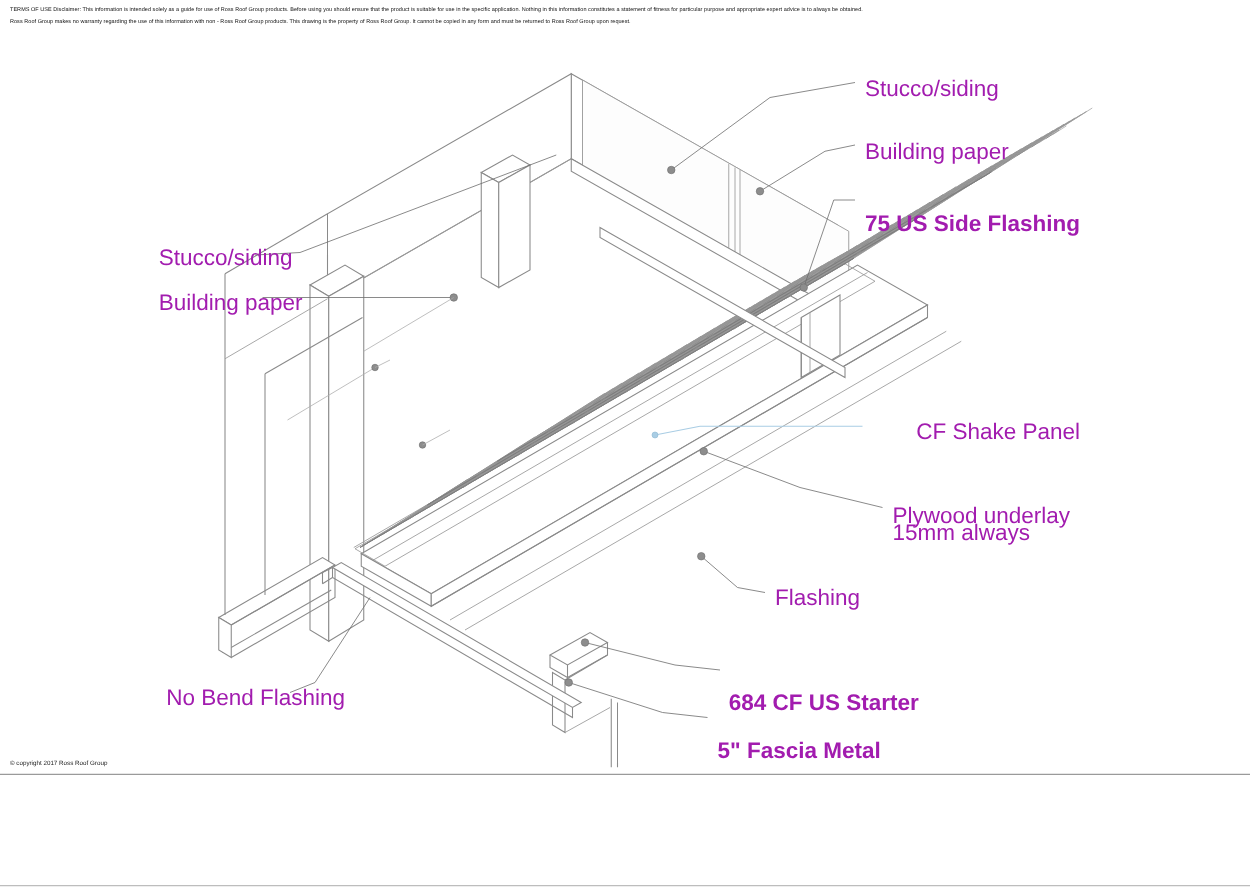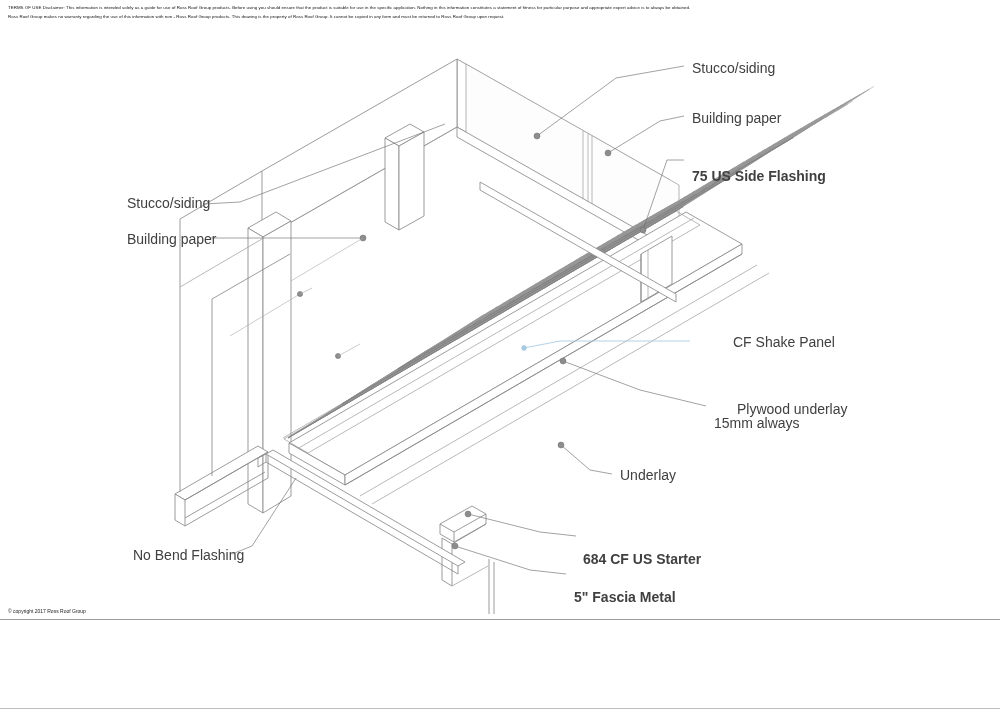--- a/index.html
+++ b/index.html
@@ -9,21 +9,21 @@
   
   #disclaimer{position:absolute;left:8px;top:4px;width:980px;
        font-size:4.4px;line-height:1.95;color:#111;letter-spacing:.04px;}
   #disclaimer .l{display:block;white-space:nowrap;}
 
   
   #canvas{position:absolute;left:0;top:26px;width:1000px;height:588px;}
   #canvas svg{display:block;}
 
   
-  .lbl{position:absolute;font-size:14px;color:#404040;white-space:nowrap;line-height:1.28;}
+  .lbl{position:absolute;font-size:18px;color:#a21caf;white-space:nowrap;line-height:1.28;}
   .lbl.b{font-weight:bold;margin-top:22px;}
 
   
   #copyright{position:absolute;left:8px;top:608px;font-size:5px;color:#222;}
   #rule-top{position:absolute;left:0;top:619px;width:1000px;height:1px;background:#9a9a9a;}
   #rule-bottom{position:absolute;left:0;top:708px;width:1000px;height:1px;background:#bdbdbd;}
 
   #footer{position:absolute;left:0;top:620px;width:1000px;height:90px;}
 </style>
 </head>
@@ -535,23 +535,23 @@
   <path class="lnd" d="M 300,268 L 312,262"></path>
   <circle class="dot" cx="338" cy="330" r="2.6"></circle>
   <path class="lnd" d="M 338,330 L 360,318"></path>
 </svg>
 </div>
 
 <div class="lbl" style="left:692px;top:60px;">Stucco/siding</div>
 <div class="lbl" style="left:692px;top:110px;">Building paper</div>
 <div class="lbl b" style="left:692px;top:146px;">75 US Side Flashing</div>
 <div class="lbl" style="left:733px;top:334px;">CF Shake Panel</div>
-<div class="lbl" style="left:714px;top:401px;margin-left:23px;">Plywood underlay</div>
+<div class="lbl" style="left:714px;top:401px;">Plywood underlay</div>
 <div class="lbl" style="left:714px;top:415px;">15mm always</div>
-<div class="lbl" style="left:620px;top:467px;">Underlay</div>
+<div class="lbl" style="left:620px;top:467px;">Flashing</div>
 <div class="lbl b" style="left:583px;top:529px;">684 CF US Starter</div>
 <div class="lbl b" style="left:574px;top:567px;">5" Fascia Metal</div>
 <div class="lbl" style="left:133px;top:547px;">No Bend Flashing</div>
 <div class="lbl" style="left:127px;top:195px;">Stucco/siding</div>
 <div class="lbl" style="left:127px;top:231px;">Building paper</div>
 
 <div id="copyright">© copyright 2017 Ross Roof Group</div>
 <div id="rule-top"></div>
 <div id="rule-bottom"></div>
 

